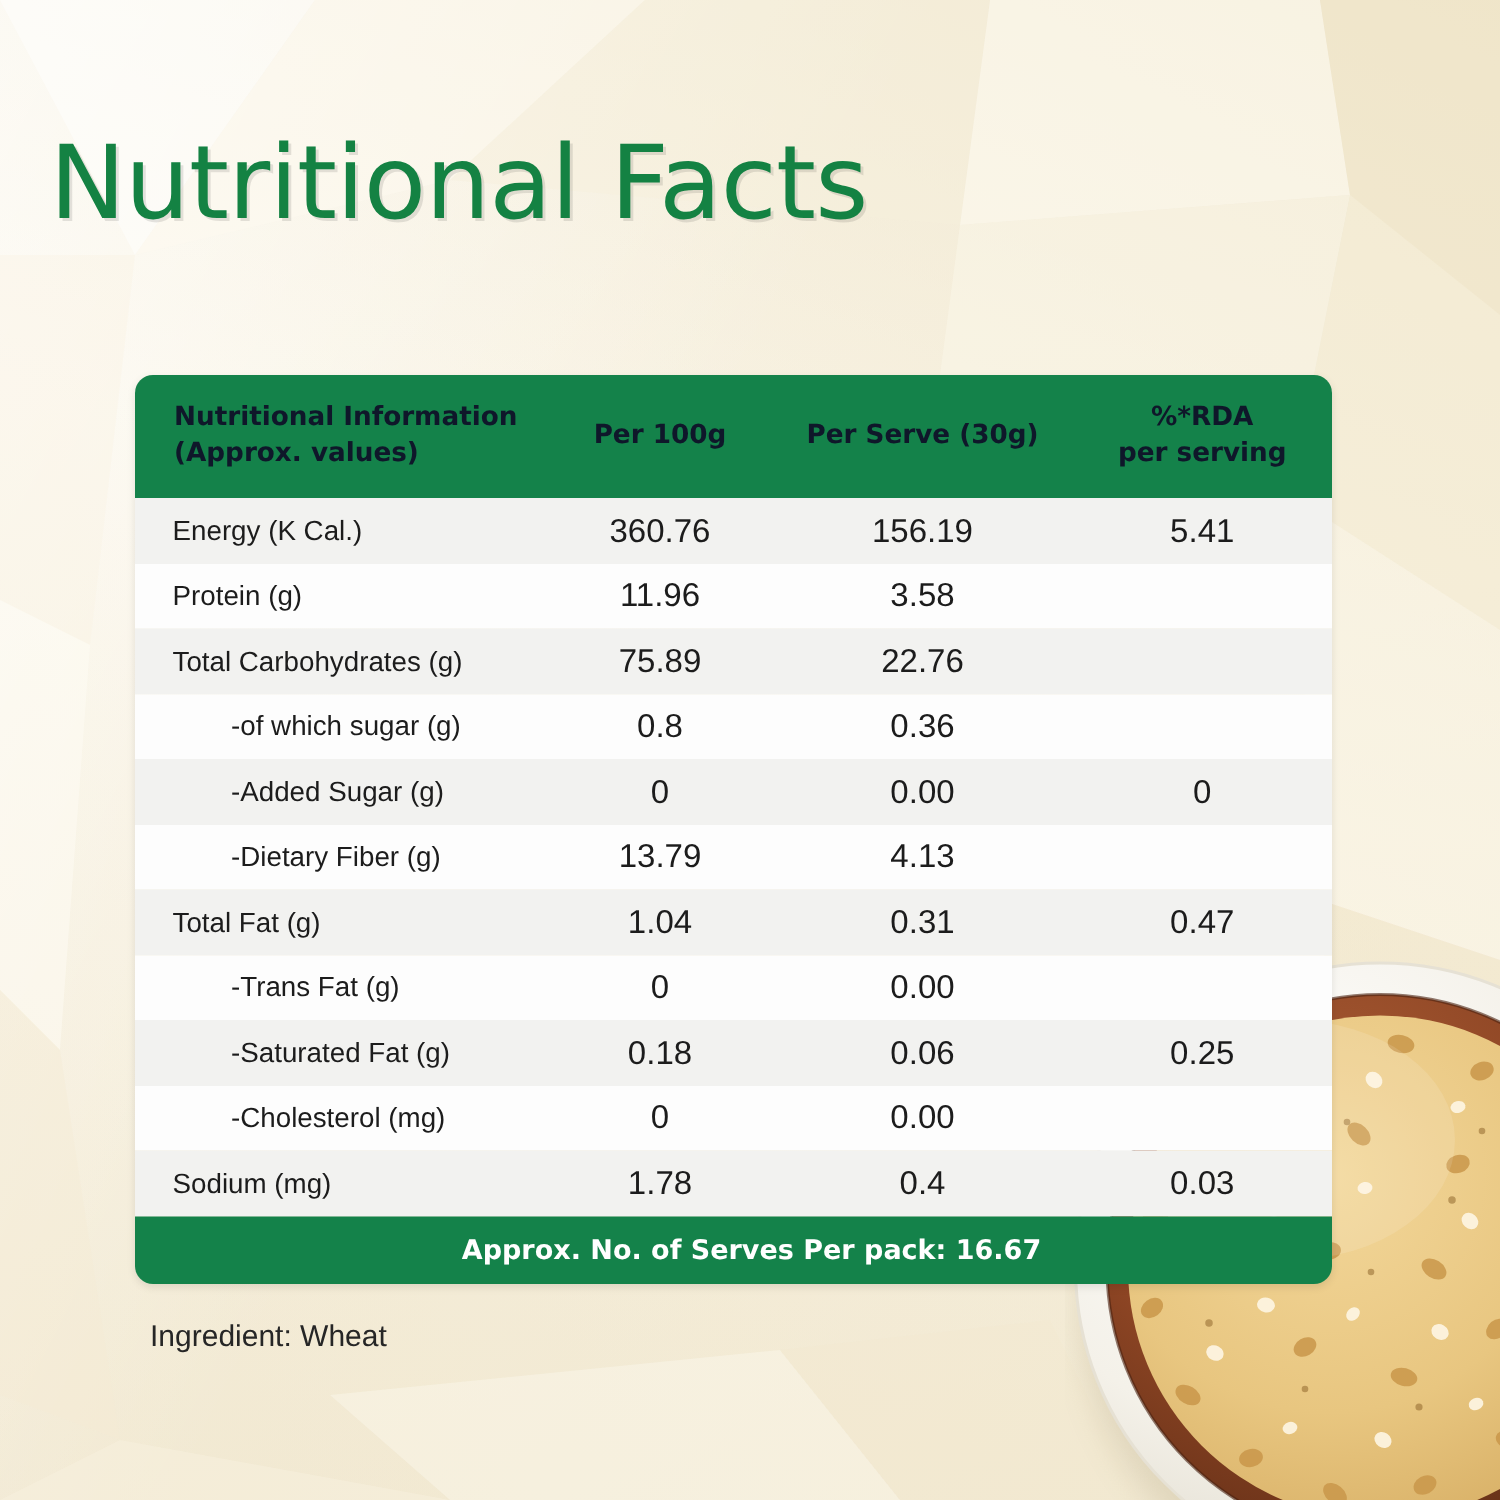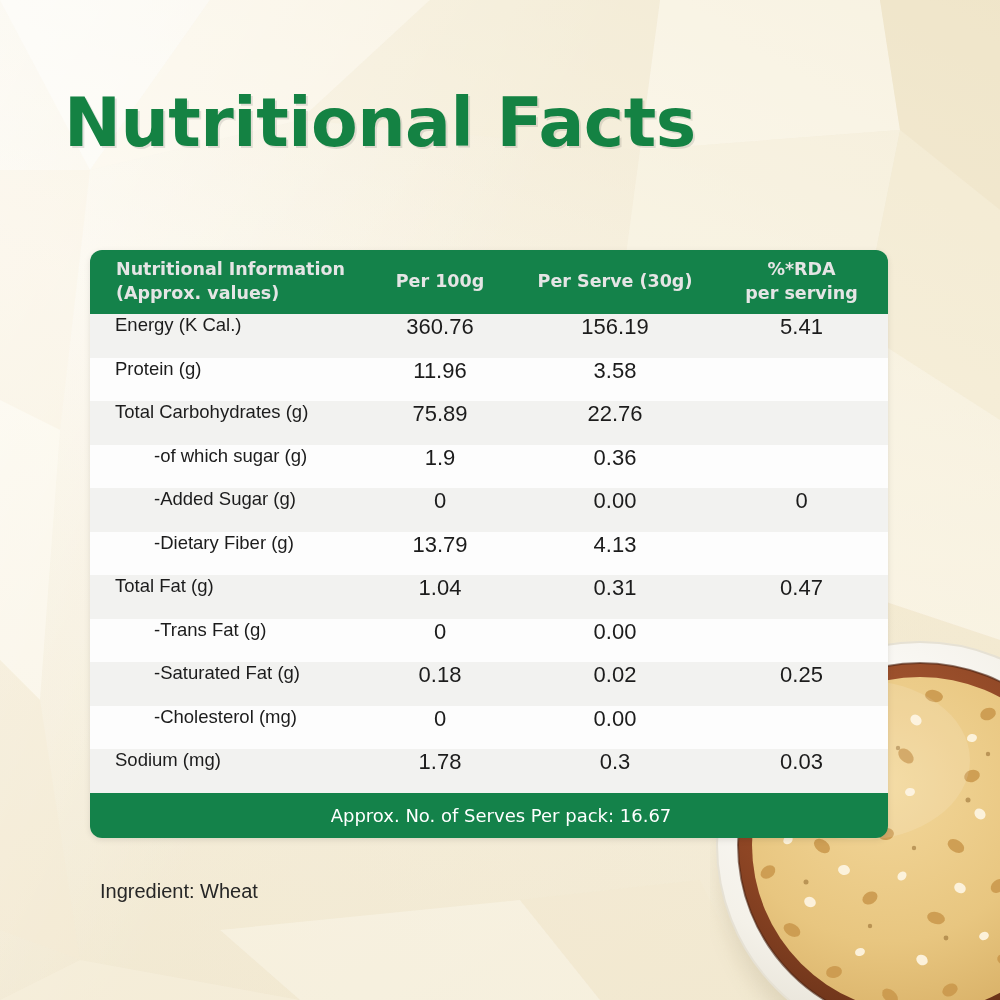--- a/index.html
+++ b/index.html
@@ -31,60 +31,60 @@
     position: absolute;
     pointer-events: none;
   }
 
   
   .title {
     position: absolute;
     left: 33px;
     top: 83px;
     font-size: 68px;
-    font-weight: bold;
+    font-weight: normal;
     letter-spacing: -0.5px;
     color: #148243;
     text-shadow: 2px 2px 0 rgba(0,0,0,0.10);
     font-family: "DejaVu Sans", sans-serif;
-    margin-left: 31px;
   }
 
   
   .card {
     position: absolute;
     left: 90px;
     top: 250px;
     width: 798px;
     border-radius: 12px;
     overflow: hidden;
     box-shadow: 0 2px 6px rgba(0,0,0,0.10);
   }
 
   .thead {
     display: flex;
     align-items: center;
     background: #14824a;
-    height: 64px;
-    color: #e5e5e5;
+    height: 82px;
+    color: #0f172a;
   }
   .thead .cell {
     font-size: 17.5px;
     font-weight: bold;
     line-height: 1.35;
     font-family: "DejaVu Sans", sans-serif;
   }
 
   .col-name   { width: 275px; padding-left: 26px; box-sizing: border-box; text-align: left; }
   .col-100g   { width: 150px; text-align: center; }
   .col-serve  { width: 200px; text-align: center; }
   .col-rda    { width: 173px; text-align: center; }
 
   .trow {
     display: flex;
+    align-items: center;
     height: 43.5px;
     color: #1c1c1c;
     font-size: 18.5px;
   }
   .trow.odd  { background: #f2f2f0; }
   .trow.even { background: #fdfdfd; }
 
   .trow .col-name  { padding-left: 25px; font-size: 18.5px; }
   .trow .col-name.indent { padding-left: 64px; }
   .trow .col-100g,
@@ -92,21 +92,21 @@
   .trow .col-rda { font-size: 22px; }
 
   .tfoot {
     background: #14824a;
     color: #ffffff;
     height: 45px;
     display: flex;
     align-items: center;
     justify-content: center;
     font-size: 18px;
-    font-weight: normal;
+    font-weight: bold;
     font-family: "DejaVu Sans", sans-serif;
     padding-left: 24px;
   }
 
   .ingredient {
     position: absolute;
     left: 100px;
     top: 880px;
     font-size: 20px;
     color: #262626;
@@ -280,21 +280,21 @@
           <div class="col-rda"></div>
         </div>
         <div class="trow odd">
           <div class="col-name">Total Carbohydrates (g)</div>
           <div class="col-100g">75.89</div>
           <div class="col-serve">22.76</div>
           <div class="col-rda"></div>
         </div>
         <div class="trow even">
           <div class="col-name indent">-of which sugar (g)</div>
-          <div class="col-100g">1.9</div>
+          <div class="col-100g">0.8</div>
           <div class="col-serve">0.36</div>
           <div class="col-rda"></div>
         </div>
         <div class="trow odd">
           <div class="col-name indent">-Added Sugar (g)</div>
           <div class="col-100g">0</div>
           <div class="col-serve">0.00</div>
           <div class="col-rda">0</div>
         </div>
         <div class="trow even">
@@ -311,33 +311,33 @@
         </div>
         <div class="trow even">
           <div class="col-name indent">-Trans Fat (g)</div>
           <div class="col-100g">0</div>
           <div class="col-serve">0.00</div>
           <div class="col-rda"></div>
         </div>
         <div class="trow odd">
           <div class="col-name indent">-Saturated Fat (g)</div>
           <div class="col-100g">0.18</div>
-          <div class="col-serve">0.02</div>
+          <div class="col-serve">0.06</div>
           <div class="col-rda">0.25</div>
         </div>
         <div class="trow even">
           <div class="col-name indent">-Cholesterol (mg)</div>
           <div class="col-100g">0</div>
           <div class="col-serve">0.00</div>
           <div class="col-rda"></div>
         </div>
         <div class="trow odd">
           <div class="col-name">Sodium (mg)</div>
           <div class="col-100g">1.78</div>
-          <div class="col-serve">0.3</div>
+          <div class="col-serve">0.4</div>
           <div class="col-rda">0.03</div>
         </div>
       </div>
 
     <div class="tfoot">Approx. No. of Serves Per pack: 16.67</div>
   </div>
 
   <div class="ingredient">Ingredient: Wheat</div>
 
 </div>

